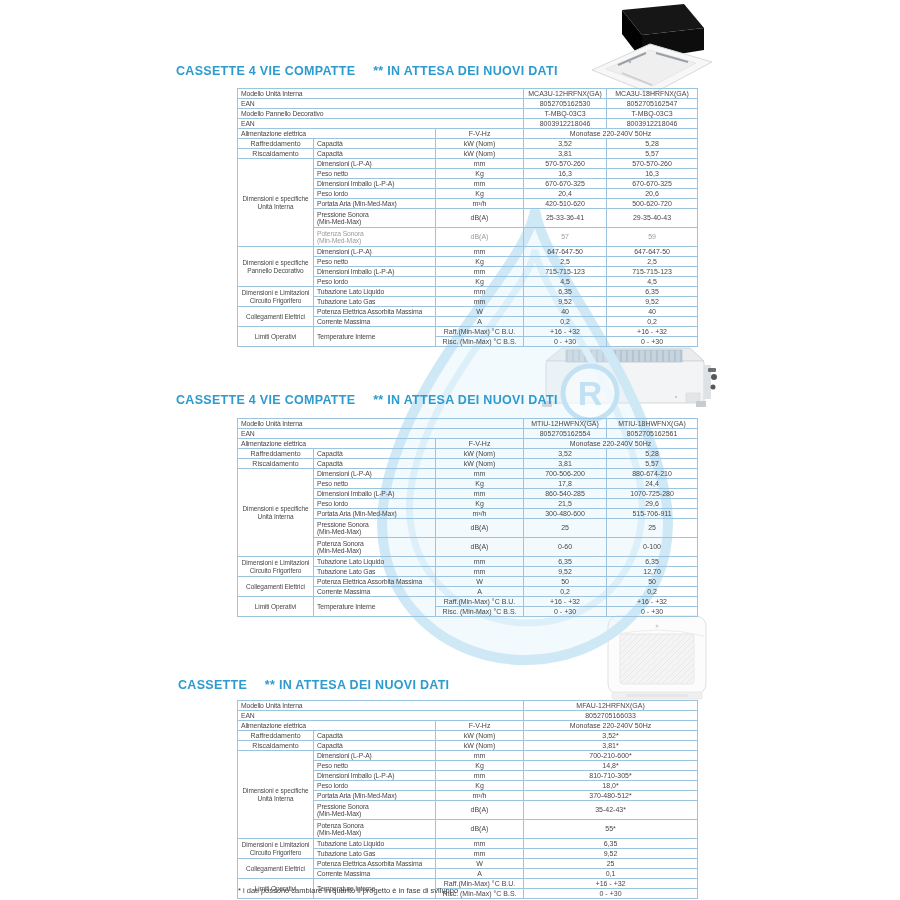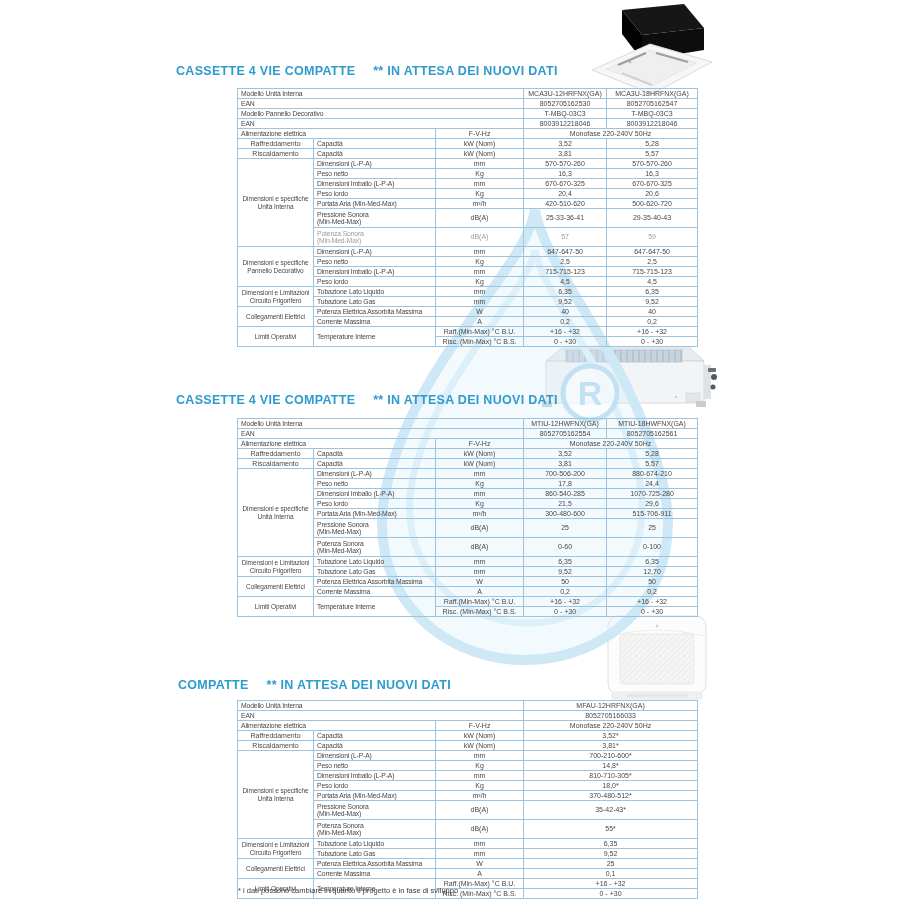--- a/index.html
+++ b/index.html
@@ -399,21 +399,21 @@
       </tr>
       <tr>
         <td>Risc. (Min-Max) °C B.S.</td>
         <td>0 - +30</td>
         <td>0 - +30</td>
       </tr>
     </tbody>
   </table>
 
 <div class="section-title t3">
-  <span>COMPATTE</span>
+  <span>CASSETTE</span>
   <span class="notice">** IN ATTESA DEI NUOVI DATI</span>
 </div>
 <table class="spec tbl3">
   <colgroup>
       <col class="c-group">
       <col class="c-label">
       <col class="c-unit">
       <col class="c-valwide">
     </colgroup>
 <tbody>

